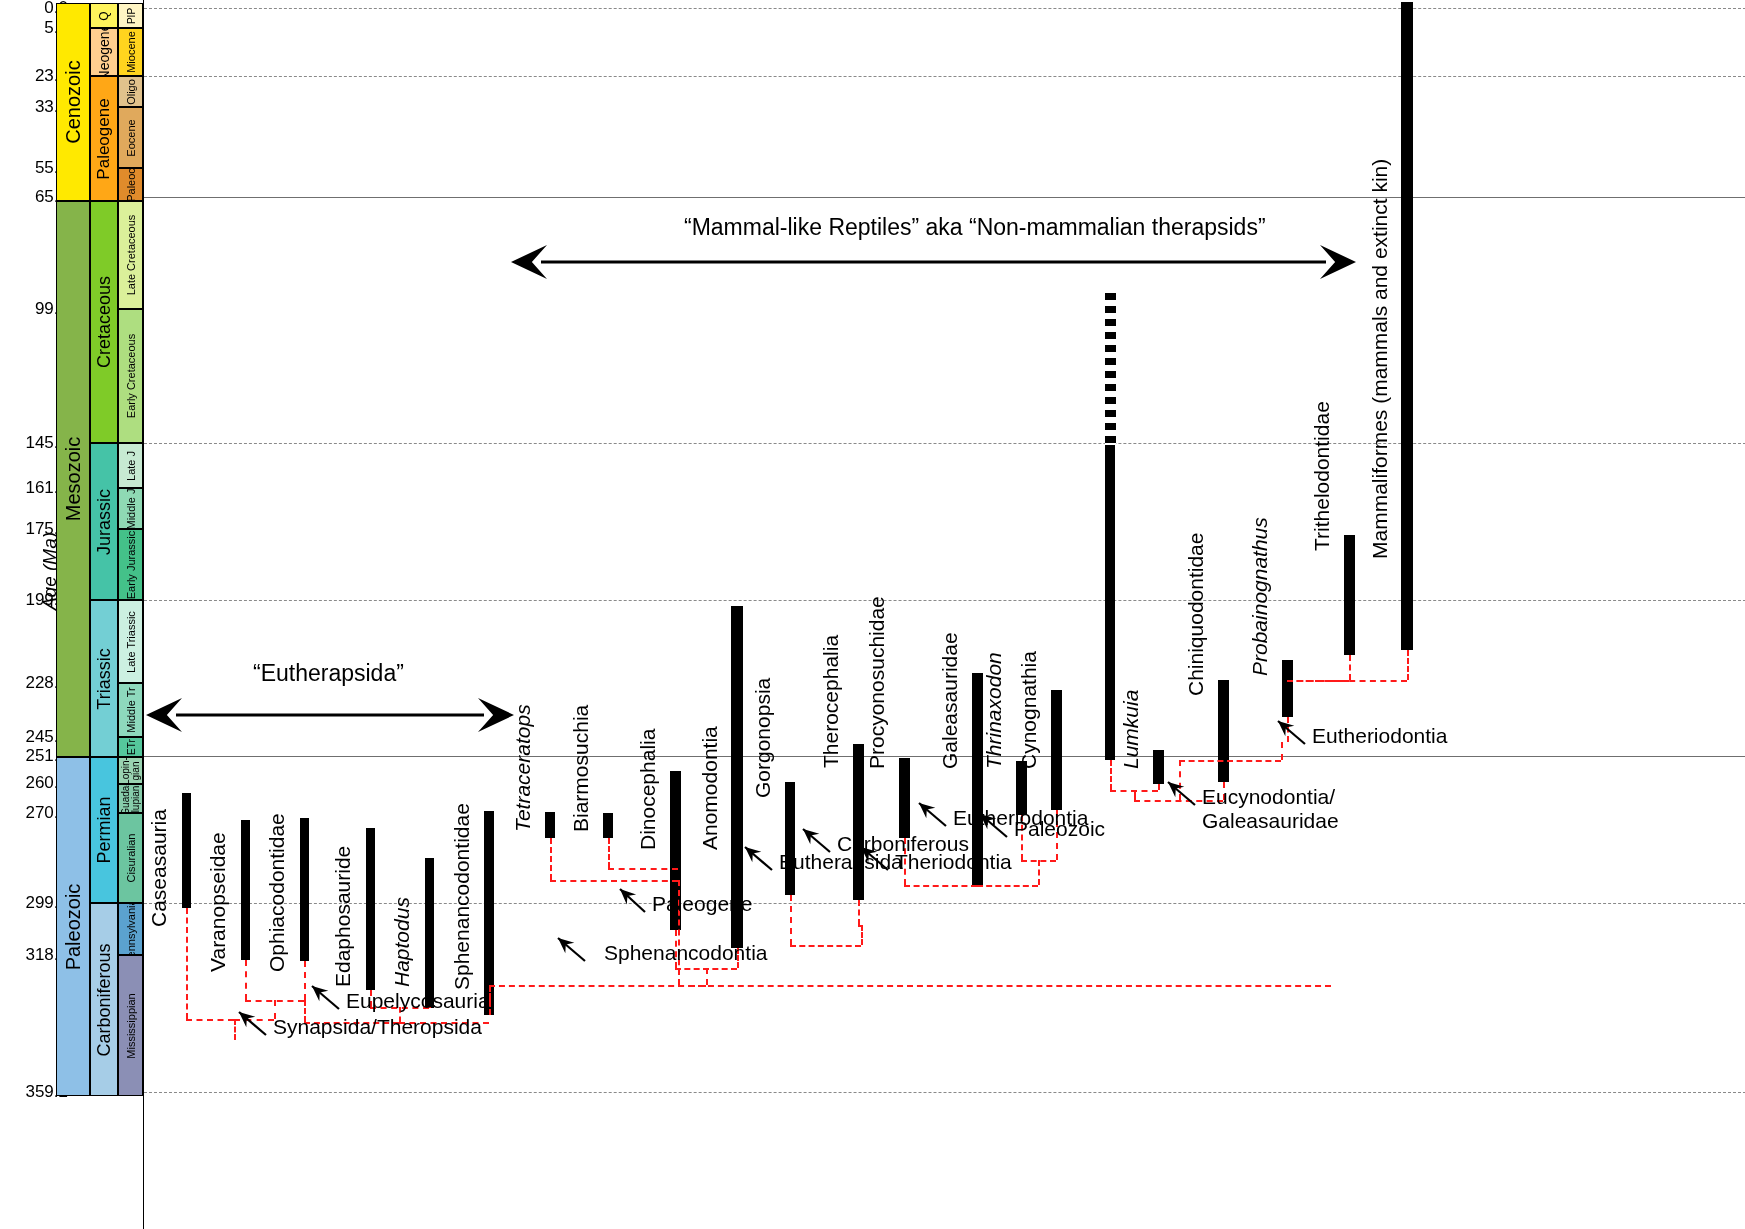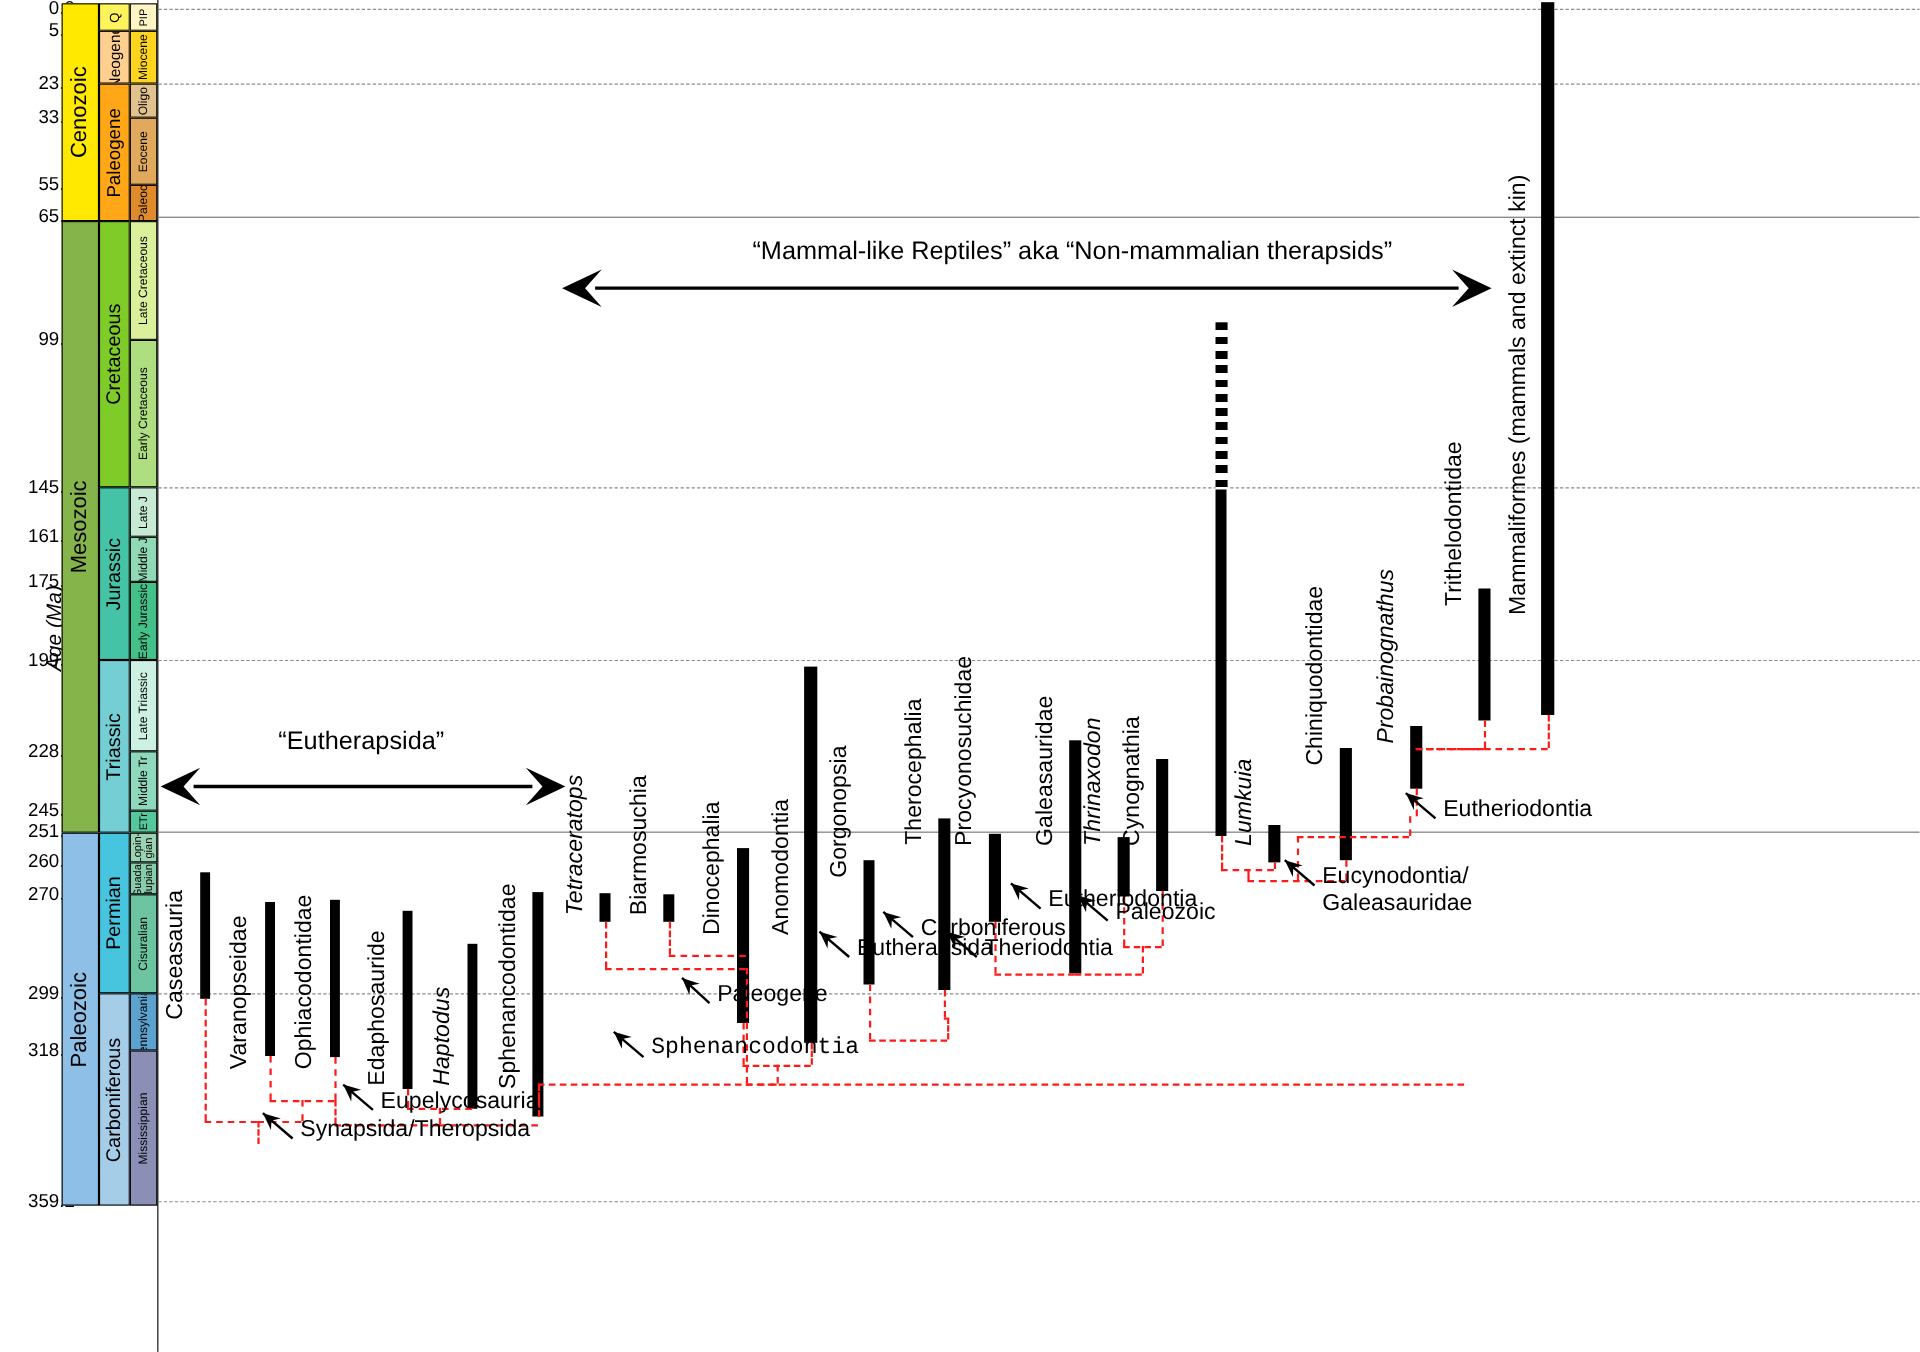--- a/index.html
+++ b/index.html
@@ -296,21 +296,21 @@
         <div class="taxon it" style="left: 862px; top: 745px;">Thrinaxodon</div>
         <div class="taxon" style="left: 897px; top: 745px;">Cynognathia</div>
         <div class="taxon it" style="left: 999px; top: 745px;">Lumkuia</div>
         <div class="taxon" style="left: 1064px; top: 672px;">Chiniquodontidae</div>
         <div class="taxon it" style="left: 1128px; top: 652px;">Probainognathus</div>
         <div class="taxon" style="left: 1190px; top: 527px;">Trithelodontidae</div>
         <div class="taxon" style="left: 1248px; top: 535px;">Mammaliformes (mammals and extinct kin)</div>
       </div>
     <div id="annos">
         <div class="anno" style="left: 508px; top: 892px;">Paleogene</div>
-        <div class="anno" style="left: 448px; top: 941px; font-family: Liberation Mono, monospace;">Sphenancodontia</div>
+        <div class="anno" style="left: 460px; top: 941px;">Sphenancodontia</div>
         <div class="anno" style="left: 202px; top: 989px;">Eupelycosauria</div>
         <div class="anno" style="left: 129px; top: 1015px;">Synapsida/Theropsida</div>
         <div class="anno" style="left: 635px; top: 850px;">Eutherapsida</div>
         <div class="anno" style="left: 693px; top: 832px;">Carboniferous</div>
         <div class="anno" style="left: 751px; top: 850px;">Theriodontia</div>
         <div class="anno" style="left: 809px; top: 806px;">Eutheriodontia</div>
         <div class="anno" style="left: 870px; top: 817px;">Paleozoic</div>
         <div class="anno" style="left: 1168px; top: 724px;">Eutheriodontia</div>
         <div class="anno two" style="left: 1058px; top: 785px;">
           <div>Eucynodontia/</div>

